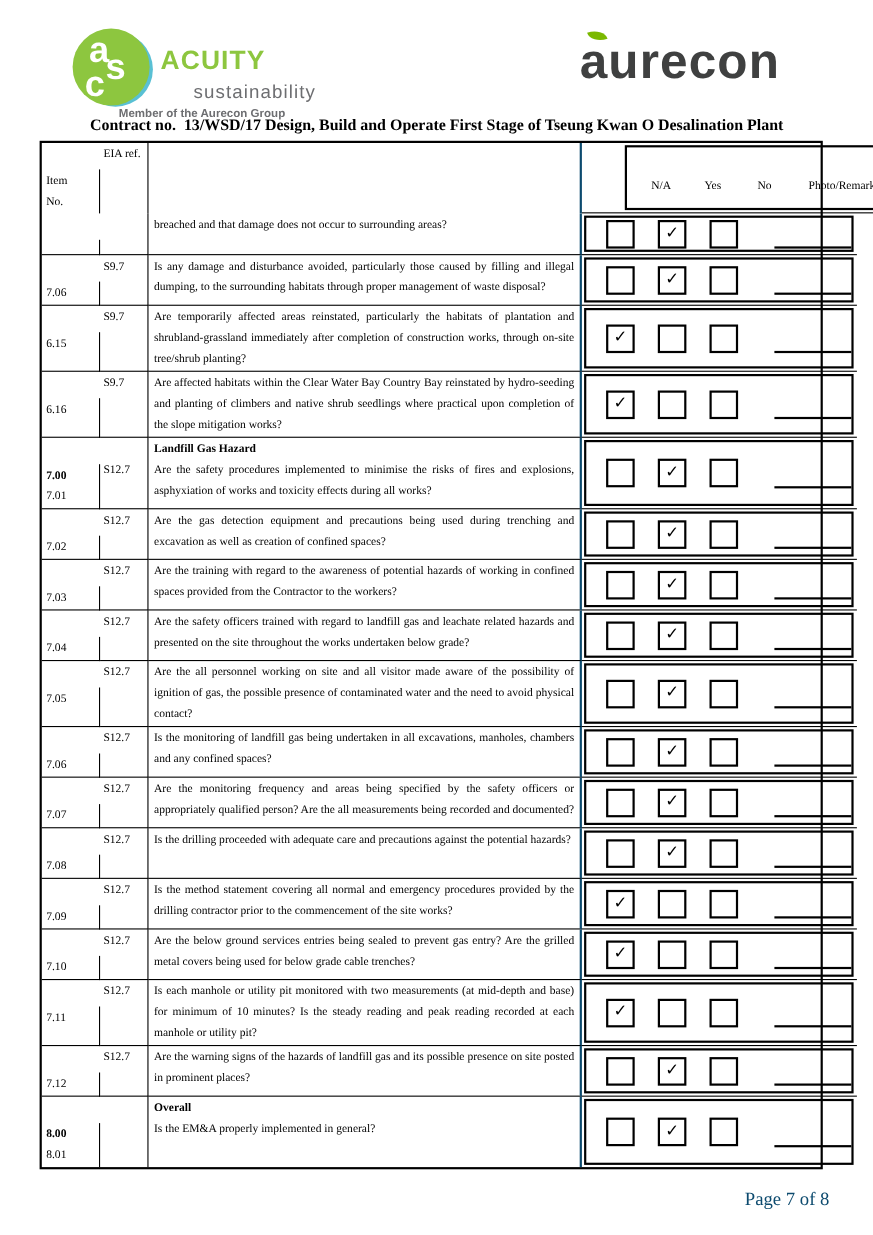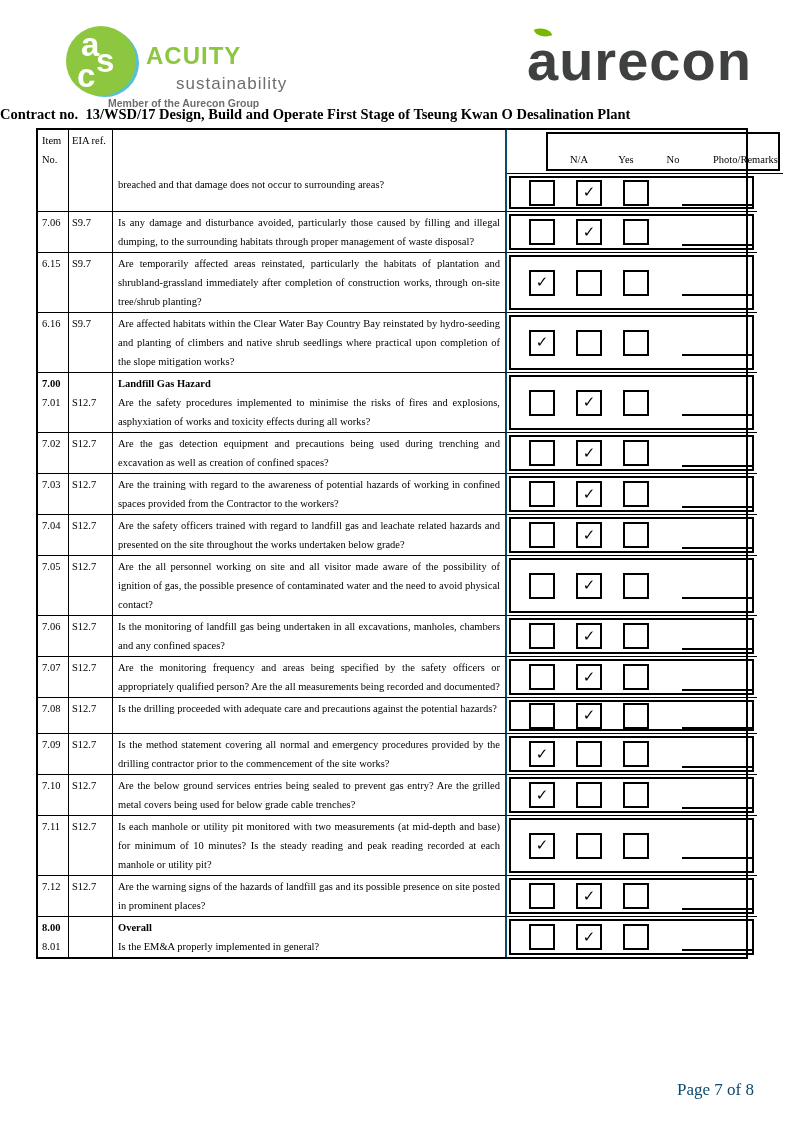--- a/index.html
+++ b/index.html
@@ -15,35 +15,35 @@
   .ac-a { left:15px; top:2px; }
   .ac-s { left:30px; top:18px; }
   .ac-c { left:11px; top:33px; }
   .ac-word { position:absolute; left:82px; top:18px; font-family:"Liberation Sans", sans-serif;
              font-weight:bold; font-size:24px; letter-spacing:1px; color:#8dc63f; }
   .ac-sub { position:absolute; left:112px; top:50px; font-family:"Liberation Sans", sans-serif;
             font-size:17px; letter-spacing:1px; color:#6d6e71; }
   .ac-tag { position:absolute; left:44px; top:73px; font-family:"Liberation Sans", sans-serif;
             font-weight:bold; font-size:10.5px; color:#6d6e71;text-align:right; }
   .aurecon { position:absolute; left:527px; top:33px; height:60px; }
-  .au-word { font-family:"Liberation Sans", sans-serif; font-weight:bold; font-size:56px;
+  .au-word { font-family:"Liberation Sans", sans-serif; font-weight:bold; font-size:45px;
              letter-spacing:1px; color:#3f4040; line-height:1; }
   .au-leaf { position:absolute; left:8px; top:-6px; width:16px; height:11px; background:#7ab800;
              border-radius:0 100% 0 100%; transform:rotate(-18deg); }
 
   
-  .title { position:absolute; left:0; top:106px; width:100%; text-align:left;
+  .title { position:absolute; left:0; top:106px; width:100%; text-align:center;
            font-weight:bold; font-size:14.5px; white-space:pre-wrap; color:#000; }
 
   
   .table { position:absolute; left:36px; top:128px; width:712px; border:2px solid #000;
            font-size:10.5px; line-height:19px; color:#000; }
   .row { display:flex; align-items:stretch; }
   .cell { padding:1px 3px; }
-  .c-item { width:31px; flex:none; border-right:1px solid #000; border-bottom:1px solid #000; padding-left:4px; }
+  .c-item { width:53px; flex:none; border-right:1px solid #000; border-bottom:1px solid #000; padding-left:4px;margin-top:24px; }
   .c-eia  { width:44px; flex:none; border-right:1px solid #000; border-bottom:1px solid #000; }
   .c-q    { width:394px; flex:none; border-right:2px solid #0c4a6e; border-bottom:1px solid #000;
             text-align:justify; padding:1px 5px; }
   .c-checks { flex:1; border-bottom:1px solid #000; display:flex; }
   .row.header .c-item, .row.header .c-eia, .row.header .c-q { border-bottom:none; }
   .row:last-child .c-item, .row:last-child .c-eia, .row:last-child .c-q, .row:last-child .c-checks { border-bottom:none; }
   .row.carryover { min-height:38px; }
   .frame { flex:1; margin:2px 3px 2px 2px; border:2px solid #000; display:flex;
            align-items:center; padding-left:18px; min-height:30px; }
   .row.header .frame { align-items:center; padding-top:16px; min-height:34px; border-width:2px;margin-left:39px; }

